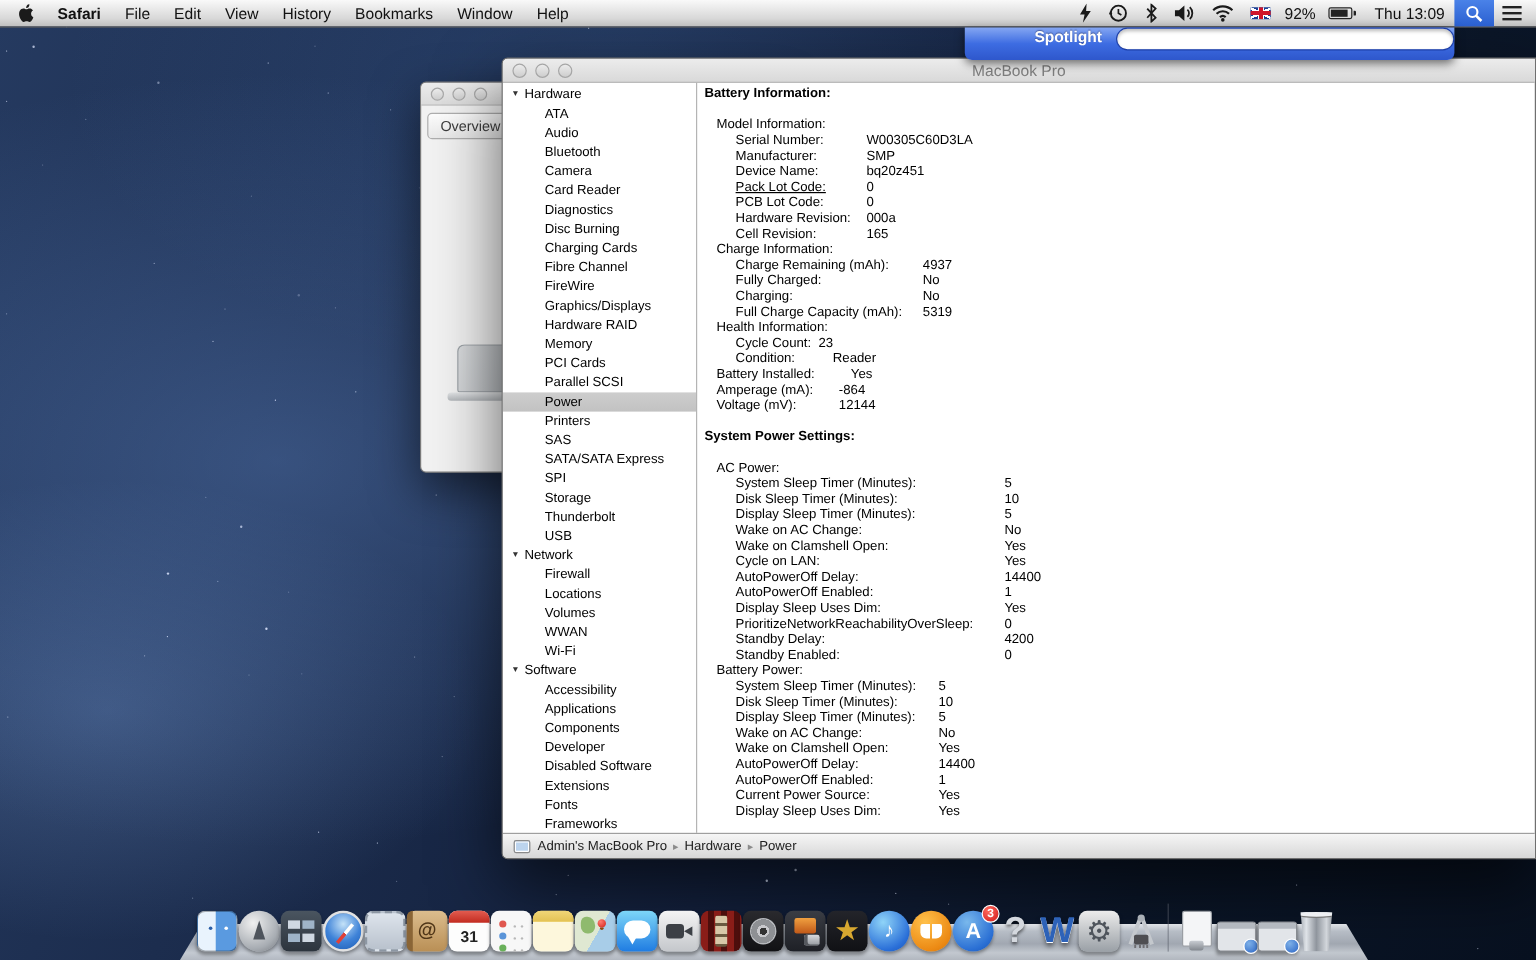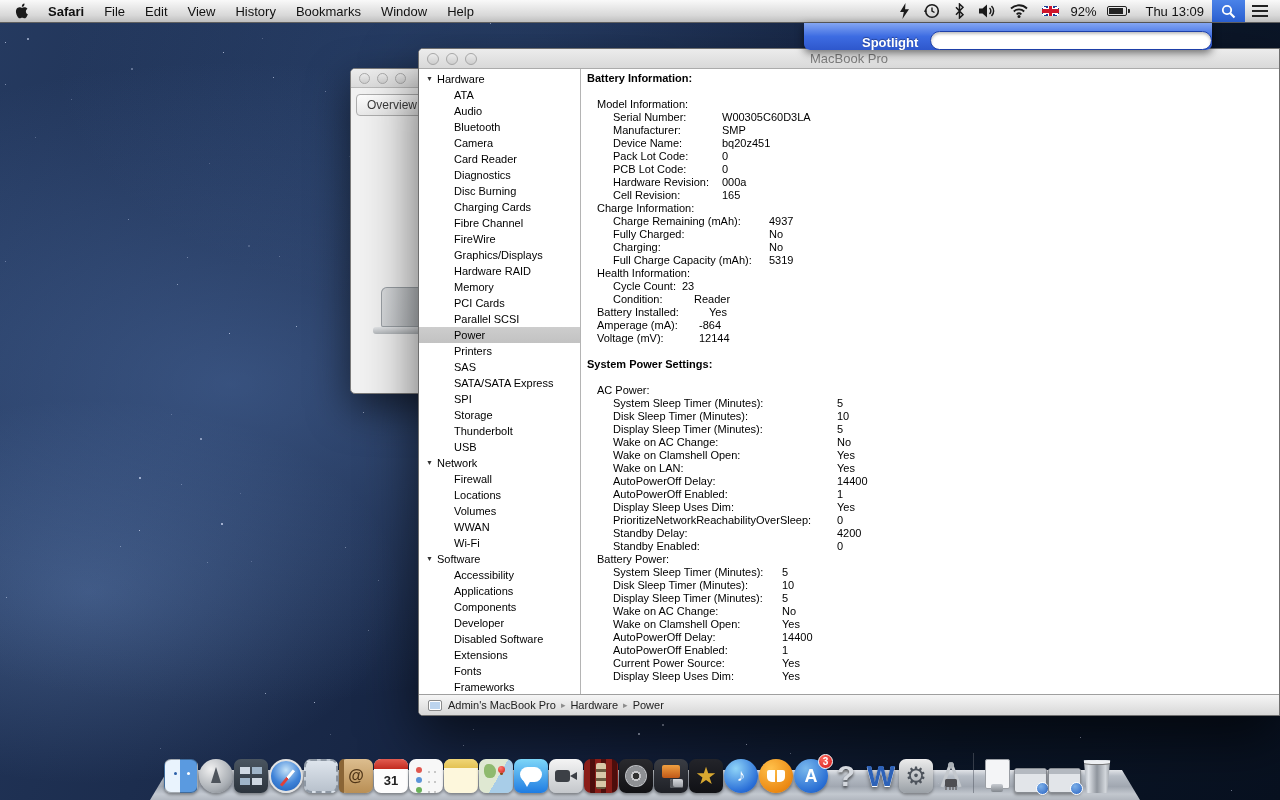--- a/index.html
+++ b/index.html
@@ -39,21 +39,21 @@
                linear-gradient(90deg, transparent 35%, #fff 35% 40%, transparent 40% 60%, #fff 60% 65%, transparent 65%); }
   .batt { width:20px; height:10px; border:1.5px solid #222; border-radius:2px; position:relative; margin-right:3px; }
   .batt:before { content:""; position:absolute; left:1px; top:1px; bottom:1px; width:14px; background:#222; }
   .batt:after { content:""; position:absolute; right:-4px; top:2px; width:2.5px; height:4px; background:#222; border-radius:0 1px 1px 0; }
   .nc-icon { display:flex; flex-direction:column; gap:2.5px; }
   .nc-icon i { width:16px; height:2.5px; background:#222; display:block; }
 
   
   #spotlight-panel { position:absolute; top:23px; left:804px; width:408px; height:27px; z-index:60;
     background:linear-gradient(#84a6f2,#3d6ce2 50%,#2e57cc); border-radius:0 0 6px 6px;
-    box-shadow:0 3px 8px rgba(0,0,0,.55); display:flex; align-items:flex-end; }
+    box-shadow:0 3px 8px rgba(0,0,0,.55); display:flex; align-items:flex-start; }
   #spotlight-label { color:#fff; font-weight:bold; font-size:13px; margin-left:58px;
     text-shadow:0 -1px 1px rgba(0,0,30,.4); }
   #spotlight-input { margin-left:12px; width:292px; height:19px; border-radius:10px; border:1px solid #1d3fa8;
     background:#fff; box-shadow:inset 0 2px 3px rgba(0,0,0,.25); outline:none; padding:0 10px; font-size:12px; }
 
   
   #about-window { position:absolute; left:350px; top:68px; width:300px; height:326px; z-index:10;
     background:#f2f2f2; border:1px solid #7a7a7a; border-radius:5px;
     box-shadow:0 15px 40px rgba(0,0,0,.55); overflow:hidden; }
   #about-titlebar { height:19px; background:linear-gradient(#ededed,#dcdcdc); border-bottom:1px solid #b9b9b9;
@@ -522,21 +522,21 @@
         <div class="sr"><span class="clb">Fonts</span></div>
         <div class="sr"><span class="clb">Frameworks</span></div>
       </div>
     <div id="report">
         <div class="rl bld"><span style="padding-left: 0px;">Battery Information:</span></div>
         <div class="rl"></div>
         <div class="rl"><span style="padding-left: 10px;">Model Information:</span></div>
         <div class="rl"><span style="padding-left: 26px;">Serial Number:</span><span class="val" style="left: 135px;">W00305C60D3LA</span></div>
         <div class="rl"><span style="padding-left: 26px;">Manufacturer:</span><span class="val" style="left: 135px;">SMP</span></div>
         <div class="rl"><span style="padding-left: 26px;">Device Name:</span><span class="val" style="left: 135px;">bq20z451</span></div>
-        <div class="rl"><span style="padding-left: 26px;">Pack Lot Code:</span><span class="val" style="left: 135px;">0</span></div>
+        <div class="rl"><span style="padding-left: 26px; text-decoration: underline;">Pack Lot Code:</span><span class="val" style="left: 135px;">0</span></div>
         <div class="rl"><span style="padding-left: 26px;">PCB Lot Code:</span><span class="val" style="left: 135px;">0</span></div>
         <div class="rl"><span style="padding-left: 26px; text-align: right;">Hardware Revision:</span><span class="val" style="left: 135px;">000a</span></div>
         <div class="rl"><span style="padding-left: 26px;">Cell Revision:</span><span class="val" style="left: 135px;">165</span></div>
         <div class="rl"><span style="padding-left: 10px;">Charge Information:</span></div>
         <div class="rl"><span style="padding-left: 26px;">Charge Remaining (mAh):</span><span class="val" style="left: 182px;">4937</span></div>
         <div class="rl"><span style="padding-left: 26px;">Fully Charged:</span><span class="val" style="left: 182px;">No</span></div>
         <div class="rl"><span style="padding-left: 26px;">Charging:</span><span class="val" style="left: 182px;">No</span></div>
         <div class="rl"><span style="padding-left: 26px;">Full Charge Capacity (mAh):</span><span class="val" style="left: 182px;">5319</span></div>
         <div class="rl"><span style="padding-left: 10px;">Health Information:</span></div>
         <div class="rl"><span style="padding-left: 26px;">Cycle Count:</span><span class="val" style="left: 95px;">23</span></div>
@@ -546,21 +546,21 @@
         <div class="rl"><span style="padding-left: 10px;">Voltage (mV):</span><span class="val" style="left: 112px;">12144</span></div>
         <div class="rl"></div>
         <div class="rl bld"><span style="padding-left: 0px;">System Power Settings:</span></div>
         <div class="rl"></div>
         <div class="rl"><span style="padding-left: 10px;">AC Power:</span></div>
         <div class="rl"><span style="padding-left: 26px;">System Sleep Timer (Minutes):</span><span class="val" style="left: 250px;">5</span></div>
         <div class="rl"><span style="padding-left: 26px;">Disk Sleep Timer (Minutes):</span><span class="val" style="left: 250px;">10</span></div>
         <div class="rl"><span style="padding-left: 26px;">Display Sleep Timer (Minutes):</span><span class="val" style="left: 250px;">5</span></div>
         <div class="rl"><span style="padding-left: 26px;">Wake on AC Change:</span><span class="val" style="left: 250px;">No</span></div>
         <div class="rl"><span style="padding-left: 26px;">Wake on Clamshell Open:</span><span class="val" style="left: 250px;">Yes</span></div>
-        <div class="rl"><span style="padding-left: 26px;">Wake on LAN:</span><span class="val" style="left: 250px;">Yes</span></div>
+        <div class="rl"><span style="padding-left: 26px;">Cycle on LAN:</span><span class="val" style="left: 250px;">Yes</span></div>
         <div class="rl"><span style="padding-left: 26px;">AutoPowerOff Delay:</span><span class="val" style="left: 250px;">14400</span></div>
         <div class="rl"><span style="padding-left: 26px;">AutoPowerOff Enabled:</span><span class="val" style="left: 250px;">1</span></div>
         <div class="rl"><span style="padding-left: 26px;">Display Sleep Uses Dim:</span><span class="val" style="left: 250px;">Yes</span></div>
         <div class="rl"><span style="padding-left: 26px;">PrioritizeNetworkReachabilityOverSleep:</span><span class="val" style="left: 250px;">0</span></div>
         <div class="rl"><span style="padding-left: 26px;">Standby Delay:</span><span class="val" style="left: 250px;">4200</span></div>
         <div class="rl"><span style="padding-left: 26px;">Standby Enabled:</span><span class="val" style="left: 250px;">0</span></div>
         <div class="rl"><span style="padding-left: 10px;">Battery Power:</span></div>
         <div class="rl"><span style="padding-left: 26px;">System Sleep Timer (Minutes):</span><span class="val" style="left: 195px;">5</span></div>
         <div class="rl"><span style="padding-left: 26px;">Disk Sleep Timer (Minutes):</span><span class="val" style="left: 195px;">10</span></div>
         <div class="rl"><span style="padding-left: 26px;">Display Sleep Timer (Minutes):</span><span class="val" style="left: 195px;">5</span></div>

